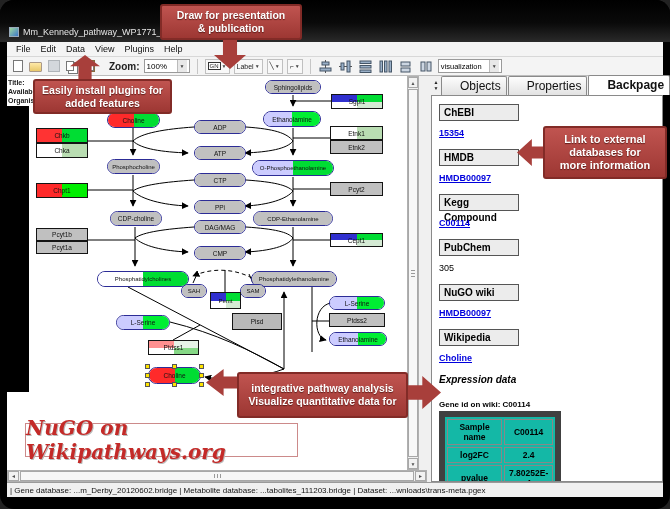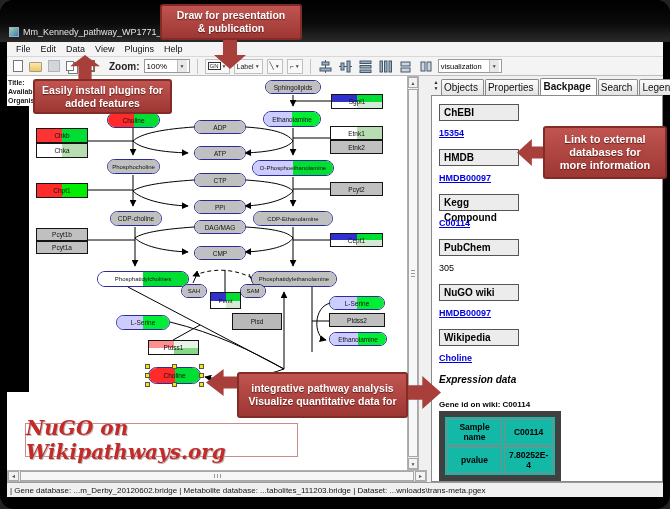--- a/index.html
+++ b/index.html
@@ -49,21 +49,21 @@
   .sb{position:absolute;background:#f0f0f0;border:1px solid #b0b0b0;z-index:2;}
   .sb-btn{position:absolute;background:#f2f2f2;border:1px solid #a8a8a8;display:flex;align-items:center;justify-content:center;font-size:5px;color:#555;}
   .sb-thumb{position:absolute;background:#f7f7f7;border:1px solid #a8a8a8;}
   .grip-h{position:absolute;left:50%;top:2px;bottom:2px;width:7px;margin-left:-3px;
     background:repeating-linear-gradient(90deg,#9a9a9a 0 1px,transparent 1px 3px);}
   .grip-v{position:absolute;top:50%;left:2px;right:2px;height:7px;margin-top:-3px;
     background:repeating-linear-gradient(0deg,#9a9a9a 0 1px,transparent 1px 3px);}
   
   #panel{position:absolute;left:431px;top:76px;width:232px;height:406px;background:#f0f0f0;z-index:2;}
   #tabrow{position:absolute;left:0;top:2px;height:17px;display:flex;align-items:flex-end;padding-left:10px;}
-  .tab{border:1px solid #8a8a8a;border-bottom:none;background:linear-gradient(#fdfdfd,#e2e2e2);font-size:10px;padding:2px 5px 2px 2px;color:#111;border-radius:2px 2px 0 0;margin-right:1px;white-space:nowrap;}
+  .tab{border:1px solid #8a8a8a;border-bottom:none;background:linear-gradient(#fdfdfd,#e2e2e2);font-size:12px;padding:2px 5px 2px 18px;color:#111;border-radius:2px 2px 0 0;margin-right:1px;white-space:nowrap;}
   .tab.active{background:#fff;font-weight:bold;padding-bottom:3px;}
   #tab-scroll{position:absolute;left:1px;top:4px;width:8px;display:flex;flex-direction:column;gap:1px;align-items:center;}
   #tab-scroll div{font-size:5px;color:#222;line-height:5px;}
   #panel-content{position:absolute;left:0;top:19px;width:232px;height:387px;background:#fff;border:1px solid #8a8a8a;overflow:hidden;padding:8px 0 0 7px;}
   .bp-header{width:80px;height:17px;border:1px solid #555;background:#ececec;font-size:10px;font-weight:bold;color:#000;line-height:15px;padding-left:4px;margin-bottom:8px;}
   .bp-value{font-size:9px;line-height:9px;margin-bottom:11px;color:#000;}
   .bp-value.link{color:#0000dd;font-weight:bold;text-decoration:underline;cursor:pointer;}
   #exp-heading{font-size:10px;font-weight:bold;color:#000;margin-top:0;height:12px;margin-bottom:14px;font-style:italic;}
   #exp-geneid{font-size:8px;font-weight:bold;color:#000;margin-bottom:2px;}
   #exp-table{border:6px solid #404040;border-collapse:separate;border-spacing:2px;background:#14b8a6;}
@@ -544,20 +544,24 @@
         </div>
       <div id="exp-heading">Expression data</div>
       <div id="exp-geneid">Gene id on wiki: C00114</div>
       <table id="exp-table">
           <tbody>
             <tr>
               <td class="c1">Sample name</td>
               <td class="c2">C00114</td>
             </tr>
             <tr>
+              <td class="c1">log2FC</td>
+              <td class="c2">2.4</td>
+            </tr>
+            <tr>
               <td class="c1">pvalue</td>
               <td class="c2">7.80252E-4</td>
             </tr>
           </tbody>
         </table>
     </div>
   </div>
 
   <div id="statusbar">
     <span>| Gene database: ...m_Derby_20120602.bridge | Metabolite database: ...tabolites_111203.bridge | Dataset: ...wnloads\trans-meta.pgex</span>

